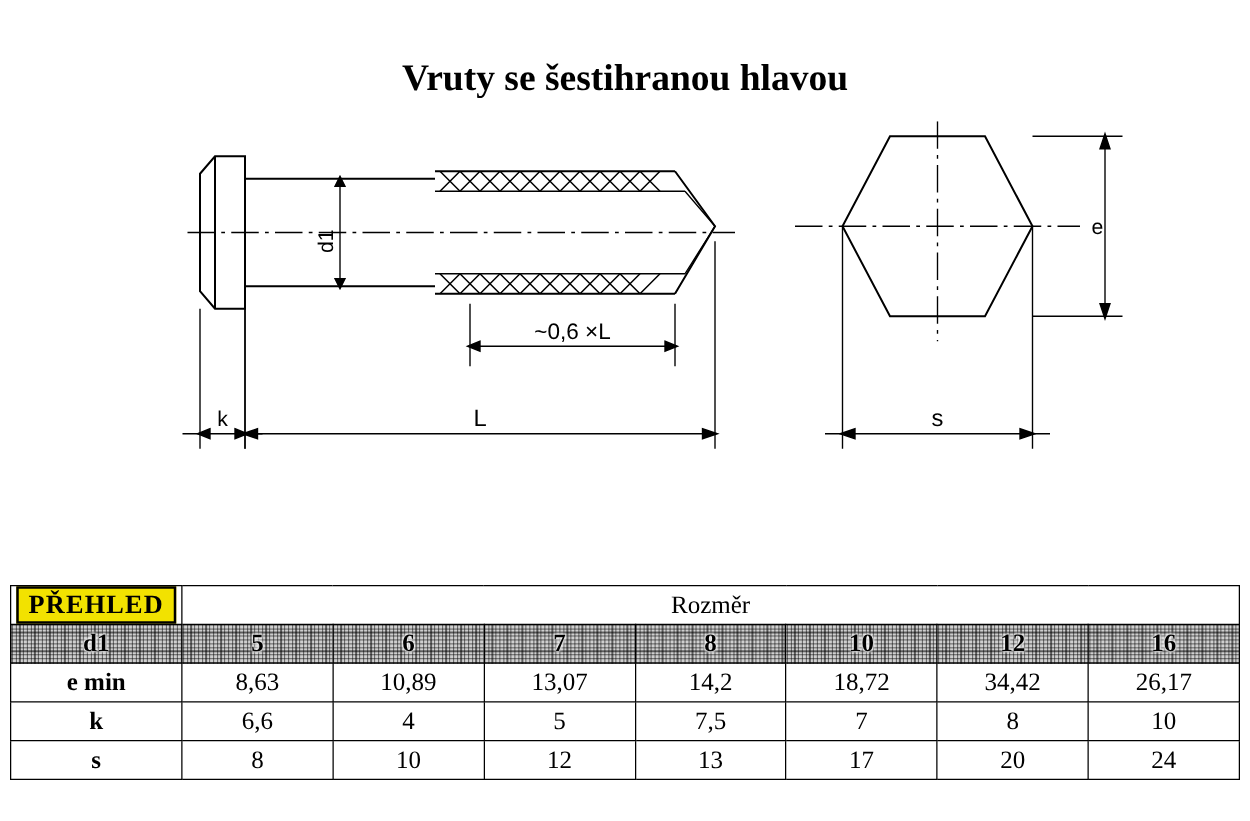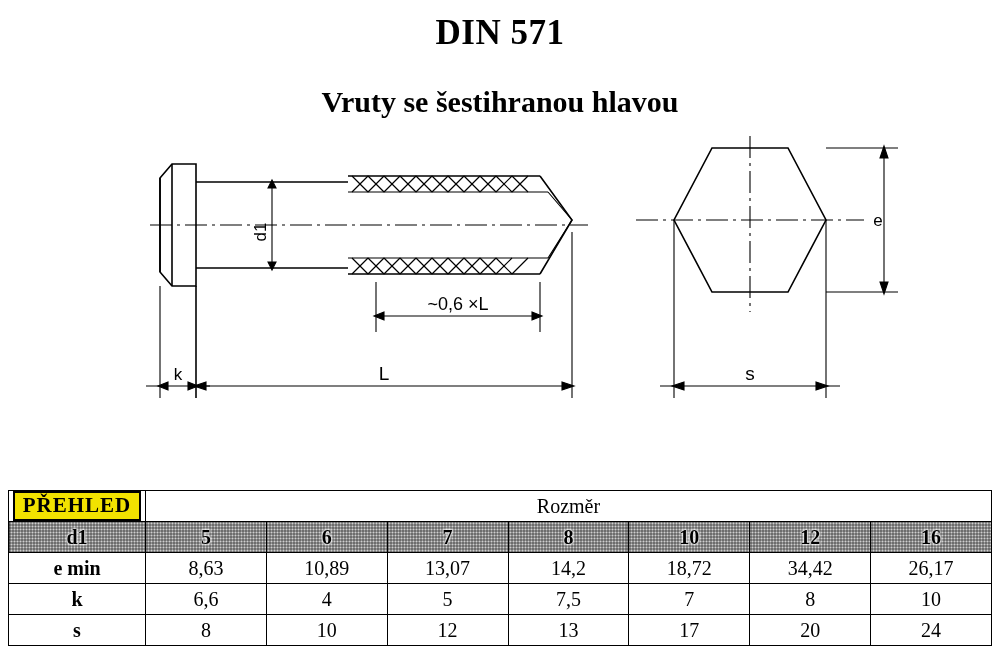--- a/index.html
+++ b/index.html
@@ -42,21 +42,21 @@
     margin-top: 18px;
   }
   .drawing-area svg {
     display: block;
   }
 
   
   .table-wrap {
     position: absolute;
     left: 8px;
-    top: 490px;
+    top: 468px;
     width: 984px;
   }
   table.dims {
     border-collapse: collapse;
     width: 984px;
     table-layout: fixed;
   }
   table.dims td, table.dims th {
     border: 1px solid #000000;
     text-align: center;
@@ -103,21 +103,20 @@
     font-weight: bold;
     font-size: 20px;
     border-radius: 14px;
   }
   .val { font-size: 20px; }
 </style>
 </head>
 <body>
 
 <div class="title-block">
-  <div class="main-title">DIN 571</div>
   <div class="sub-title">Vruty se šestihranou hlavou</div>
 </div>
 
 <div class="drawing-area">
   <svg width="1000" height="290" viewBox="0 0 1000 290">
     <g stroke="#000" fill="none" stroke-width="1.6">
 
       <g>
         <path d="M160 42 L172 28 L196 28 L196 150 L172 150 L160 136 Z"></path>
         <line x1="172" y1="28" x2="172" y2="150"></line>

